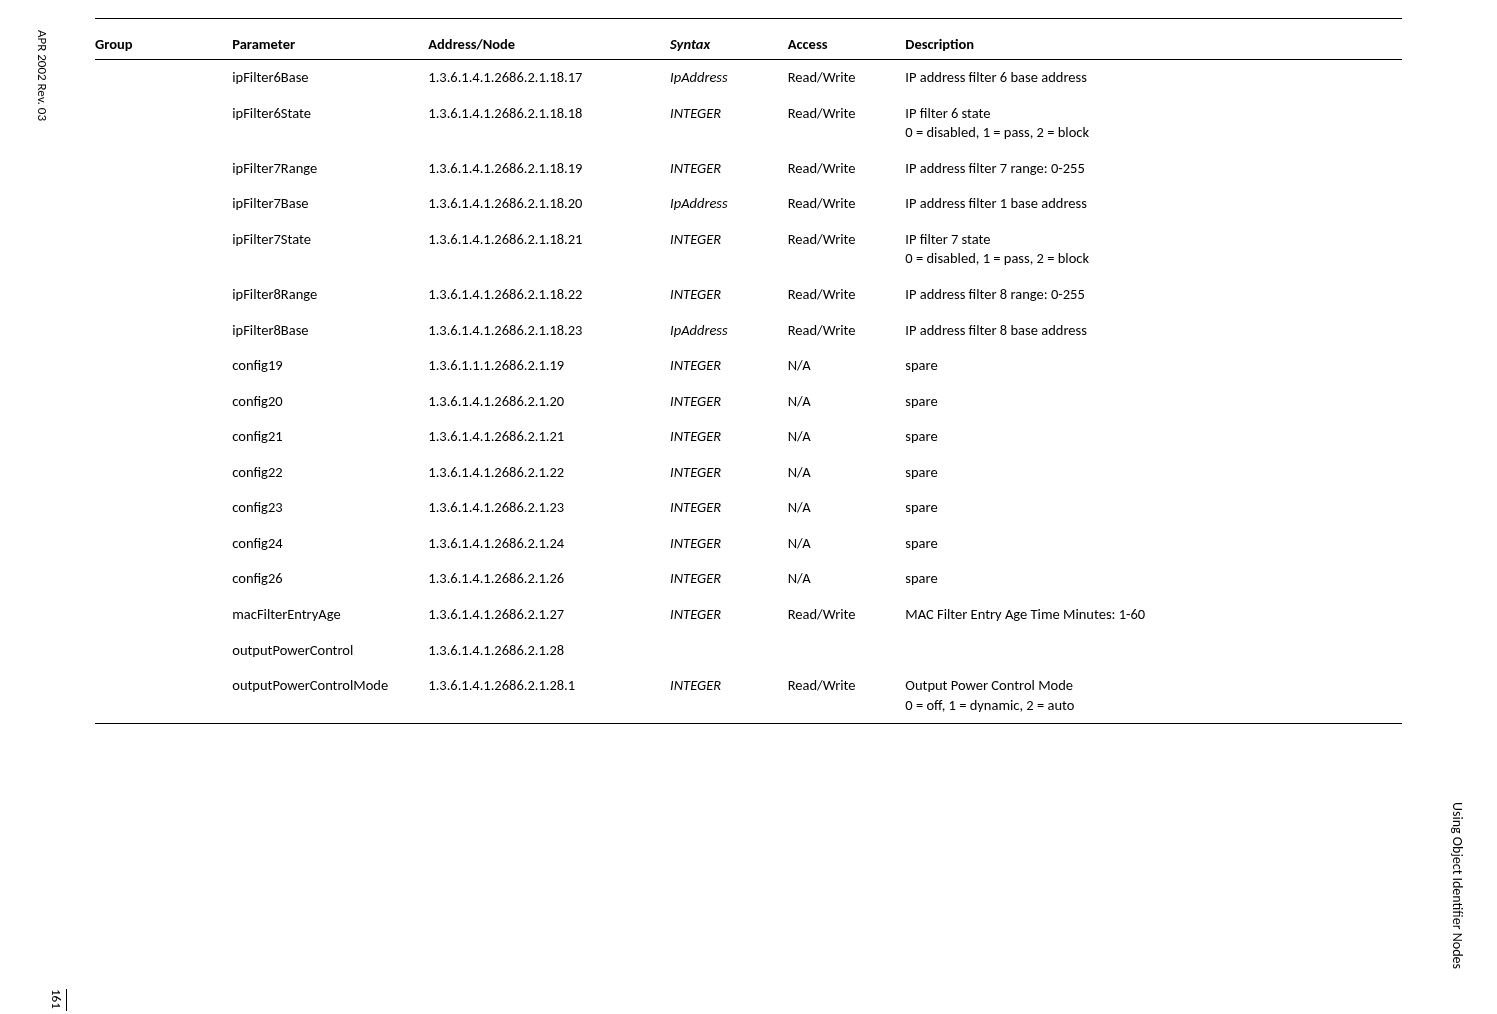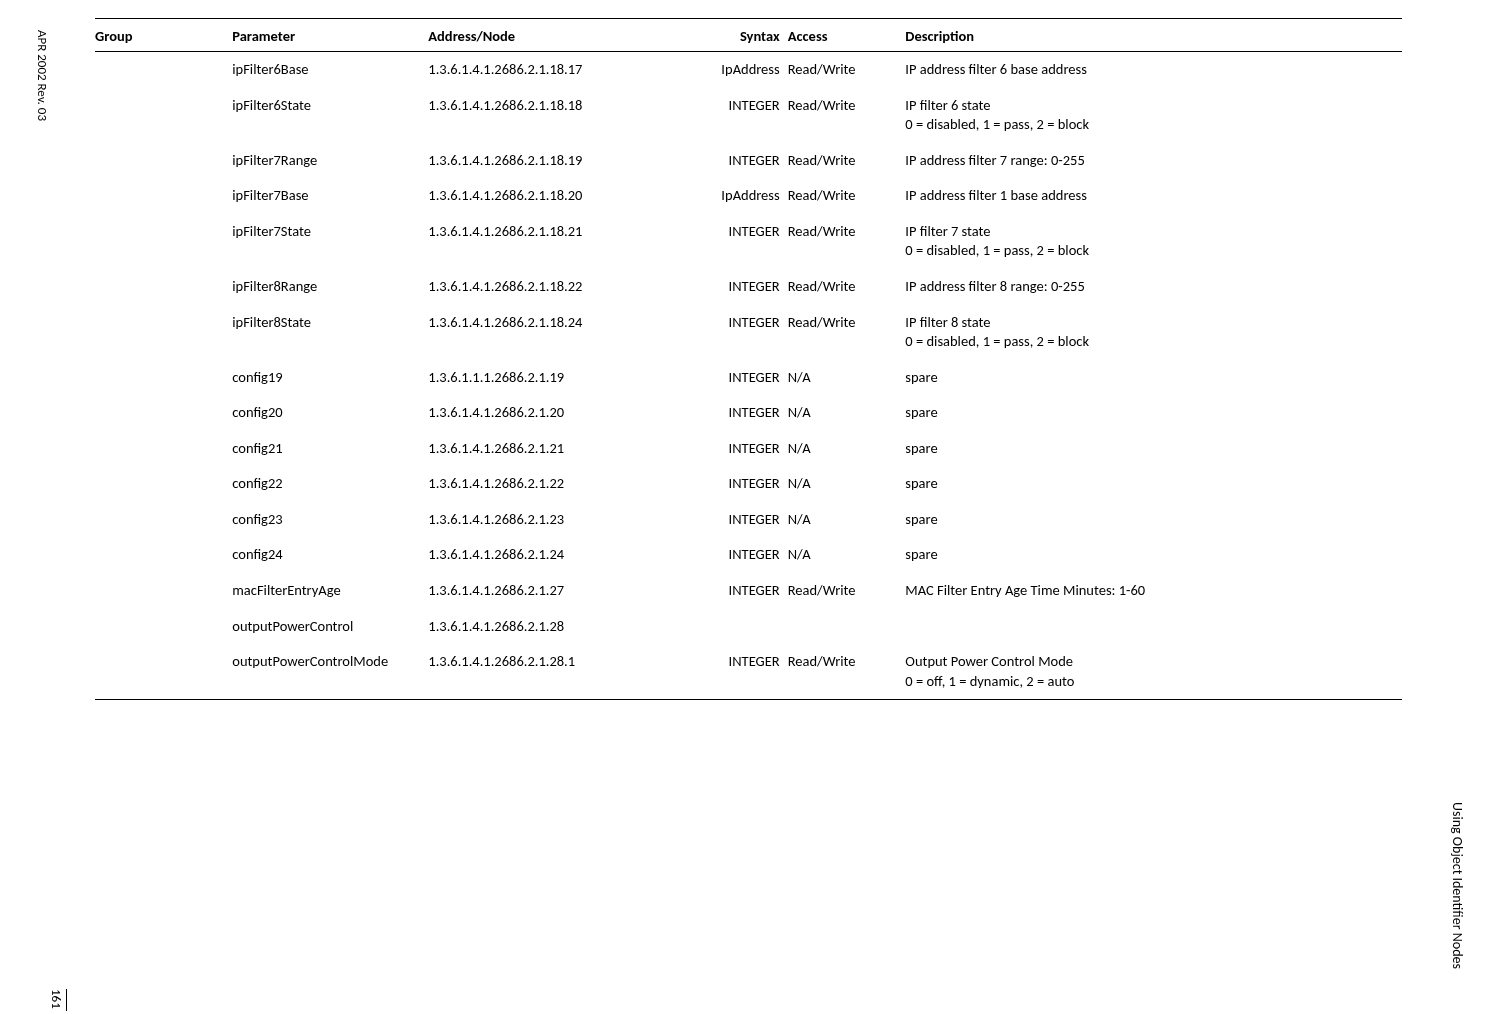--- a/index.html
+++ b/index.html
@@ -27,38 +27,38 @@
   }
   thead th {
     text-align: left;
     font-weight: bold;
     border-bottom: 1.5px solid #000;
     padding: 4px 8px 6px 0;
     vertical-align: top;
   }
   thead tr.header-top th {
     border-top: 1.5px solid #000;
-    padding-top: 8px;
+    padding-top: 16px;
     margin-top: 35px;
   }
   tbody td {
     padding: 8px 8px 8px 0;
     vertical-align: top;
     line-height: 1.35;
   }
   tbody tr.last td {
     border-bottom: 1.5px solid #000;
   }
   col.col-group     { width: 10.5%; }
   col.col-parameter { width: 15%; }
   col.col-address   { width: 18.5%; }
   col.col-syntax    { width: 9%; }
   col.col-access    { width: 9%; }
   col.col-desc      { width: 38%; }
-  .syntax-col { text-align: right; }
+  .syntax-col { text-align: left; font-style: italic; }
   .footer-left {
     position: absolute;
     left: 50px;
     top: 30px;
     transform: rotate(90deg);
     transform-origin: left top;
     font-size: 13px;
   }
   .footer-right {
     position: absolute;
@@ -148,25 +148,25 @@
         <tr>
           <td></td>
           <td>ipFilter8Range</td>
           <td>1.3.6.1.4.1.2686.2.1.18.22</td>
           <td class="syntax-col">INTEGER</td>
           <td>Read/Write</td>
           <td>IP address filter 8 range: 0-255</td>
         </tr>
         <tr>
           <td></td>
-          <td>ipFilter8State</td>
-          <td>1.3.6.1.4.1.2686.2.1.18.24</td>
-          <td class="syntax-col">INTEGER</td>
-          <td>Read/Write</td>
-          <td>IP filter 8 state<br>0 = disabled, 1 = pass, 2 = block</td>
+          <td>ipFilter8Base</td>
+          <td>1.3.6.1.4.1.2686.2.1.18.23</td>
+          <td class="syntax-col">IpAddress</td>
+          <td>Read/Write</td>
+          <td>IP address filter 8 base address</td>
         </tr>
         <tr>
           <td></td>
           <td>config19</td>
           <td>1.3.6.1.1.1.2686.2.1.19</td>
           <td class="syntax-col">INTEGER</td>
           <td>N/A</td>
           <td>spare</td>
         </tr>
         <tr>
@@ -198,20 +198,28 @@
           <td>config23</td>
           <td>1.3.6.1.4.1.2686.2.1.23</td>
           <td class="syntax-col">INTEGER</td>
           <td>N/A</td>
           <td>spare</td>
         </tr>
         <tr>
           <td></td>
           <td>config24</td>
           <td>1.3.6.1.4.1.2686.2.1.24</td>
+          <td class="syntax-col">INTEGER</td>
+          <td>N/A</td>
+          <td>spare</td>
+        </tr>
+        <tr>
+          <td></td>
+          <td>config26</td>
+          <td>1.3.6.1.4.1.2686.2.1.26</td>
           <td class="syntax-col">INTEGER</td>
           <td>N/A</td>
           <td>spare</td>
         </tr>
         <tr>
           <td></td>
           <td>macFilterEntryAge</td>
           <td>1.3.6.1.4.1.2686.2.1.27</td>
           <td class="syntax-col">INTEGER</td>
           <td>Read/Write</td>

